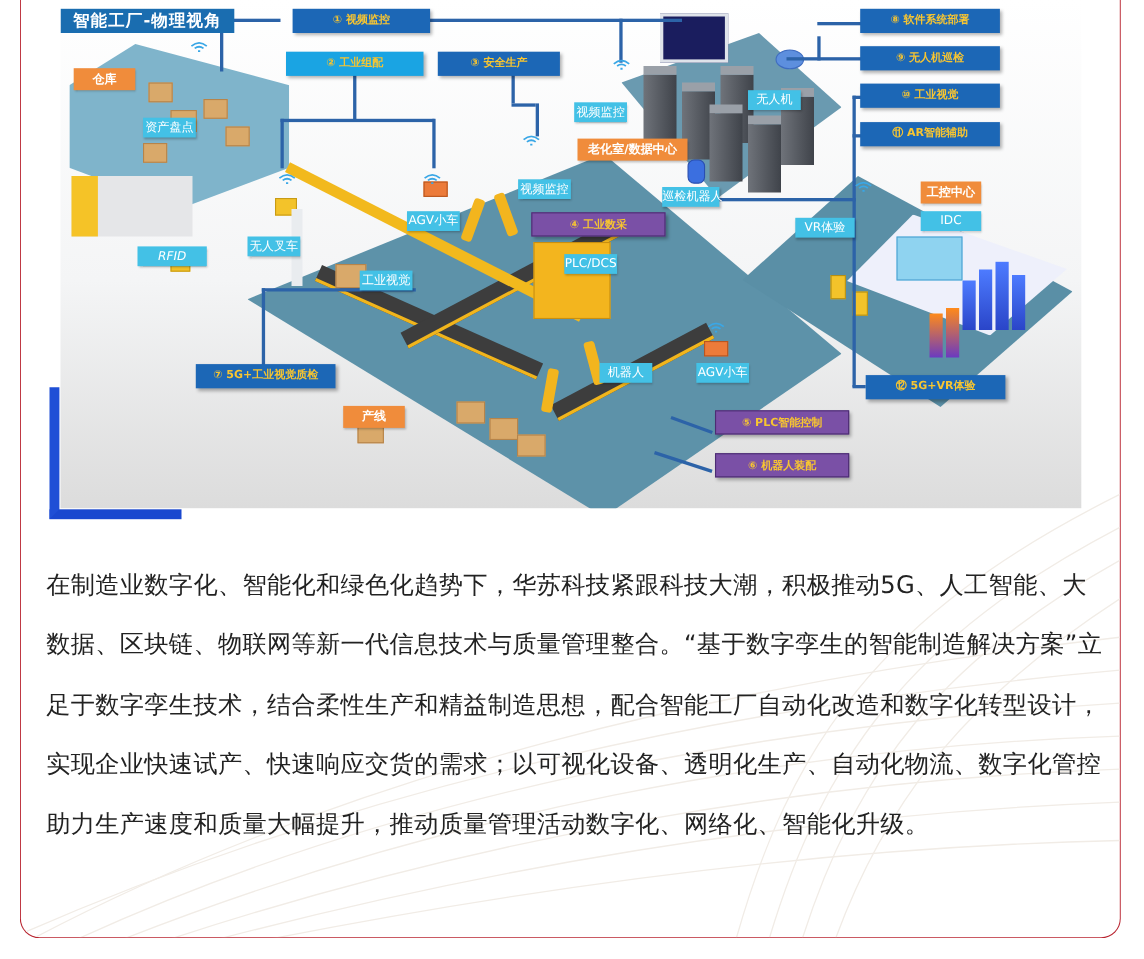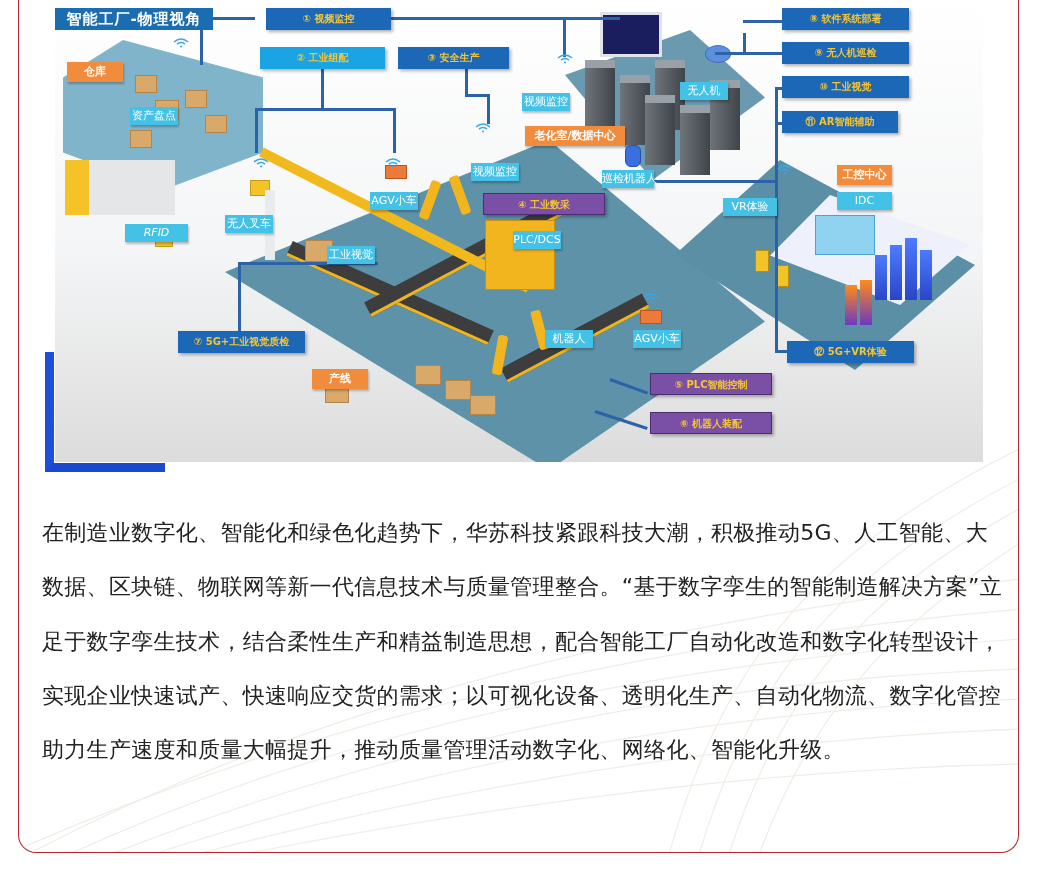--- a/index.html
+++ b/index.html
@@ -182,21 +182,21 @@
   <div class="callout blue" style="left:200px;top:8px;width:125px;margin-left:11px;">① 视频监控</div>
   <div class="callout lblue" style="left:205px;top:47px;width:125px;">② 工业组配</div>
   <div class="callout blue" style="left:343px;top:47px;width:111px;">③ 安全生产</div>
   <div class="callout purple" style="left:428px;top:193px;width:122px;">④ 工业数采</div>
   <div class="callout purple" style="left:595px;top:373px;width:122px;">⑤ PLC智能控制</div>
   <div class="callout purple" style="left:595px;top:412px;width:122px;">⑥ 机器人装配</div>
   <div class="callout blue" style="left:123px;top:331px;width:127px;">⑦ 5G+工业视觉质检</div>
   <div class="callout blue" style="left:727px;top:8px;width:127px;">⑧ 软件系统部署</div>
   <div class="callout blue" style="left:727px;top:42px;width:127px;">⑨ 无人机巡检</div>
   <div class="callout blue" style="left:727px;top:76px;width:127px;">⑩ 工业视觉</div>
-  <div class="callout blue" style="left:727px;top:111px;width:116px;">⑪ AR智能辅助</div>
+  <div class="callout blue" style="left:727px;top:111px;width:127px;">⑪ AR智能辅助</div>
   <div class="callout blue" style="left:732px;top:341px;width:127px;">⑫ 5G+VR体验</div>
 
   <div class="tag orange" style="left:12px;top:62px;width:56px;height:20px;line-height:20px;">仓库</div>
   <div class="tag orange" style="left:257px;top:369px;width:56px;height:20px;line-height:20px;">产线</div>
   <div class="tag orange" style="left:470px;top:126px;width:100px;height:20px;line-height:20px;">老化室/数据中心</div>
   <div class="tag orange" style="left:782px;top:165px;width:55px;height:20px;line-height:20px;">工控中心</div>
 
   <div class="tag cyan" style="left:75px;top:107px;width:48px;">资产盘点</div>
   <div class="tag cyan" style="left:70px;top:224px;width:63px;font-style:italic;">RFID</div>
   <div class="tag cyan" style="left:170px;top:215px;width:48px;">无人叉车</div>

